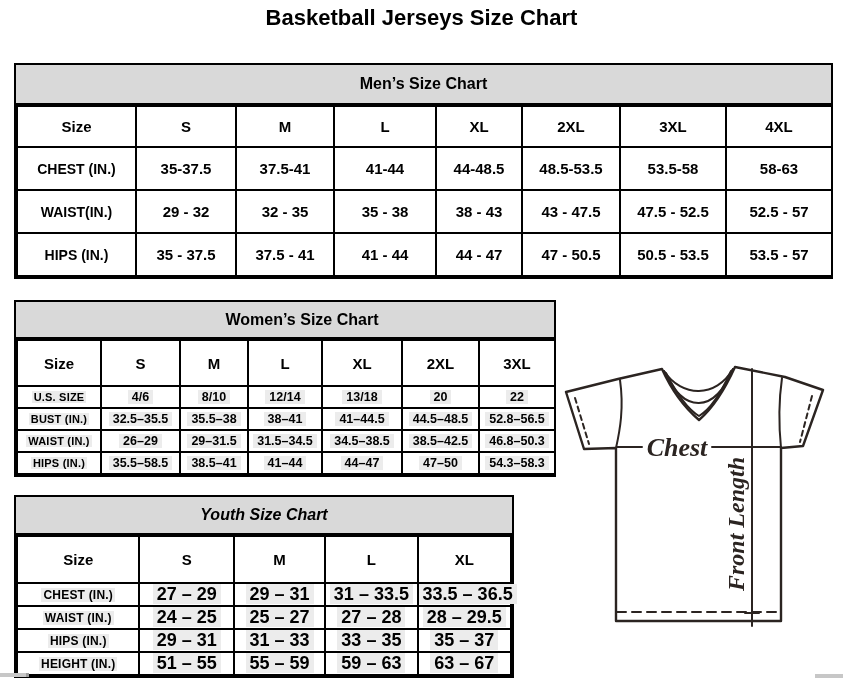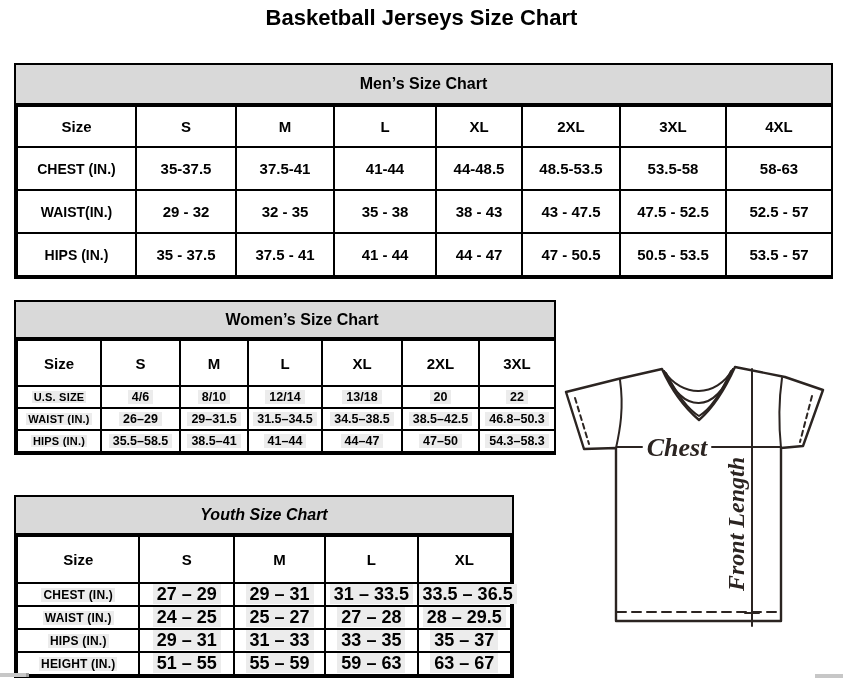--- a/index.html
+++ b/index.html
@@ -155,20 +155,29 @@
         <tr>
           <th><span class="v">U.S. SIZE</span></th>
           <td><span class="v">4/6</span></td>
           <td><span class="v">8/10</span></td>
           <td><span class="v">12/14</span></td>
           <td><span class="v">13/18</span></td>
           <td><span class="v">20</span></td>
           <td><span class="v">22</span></td>
         </tr>
         <tr>
+          <th><span class="v">BUST (IN.)</span></th>
+          <td><span class="v">32.5–35.5</span></td>
+          <td><span class="v">35.5–38</span></td>
+          <td><span class="v">38–41</span></td>
+          <td><span class="v">41–44.5</span></td>
+          <td><span class="v">44.5–48.5</span></td>
+          <td><span class="v">52.8–56.5</span></td>
+        </tr>
+        <tr>
           <th><span class="v">WAIST (IN.)</span></th>
           <td><span class="v">26–29</span></td>
           <td><span class="v">29–31.5</span></td>
           <td><span class="v">31.5–34.5</span></td>
           <td><span class="v">34.5–38.5</span></td>
           <td><span class="v">38.5–42.5</span></td>
           <td><span class="v">46.8–50.3</span></td>
         </tr>
         <tr>
           <th><span class="v">HIPS (IN.)</span></th>

